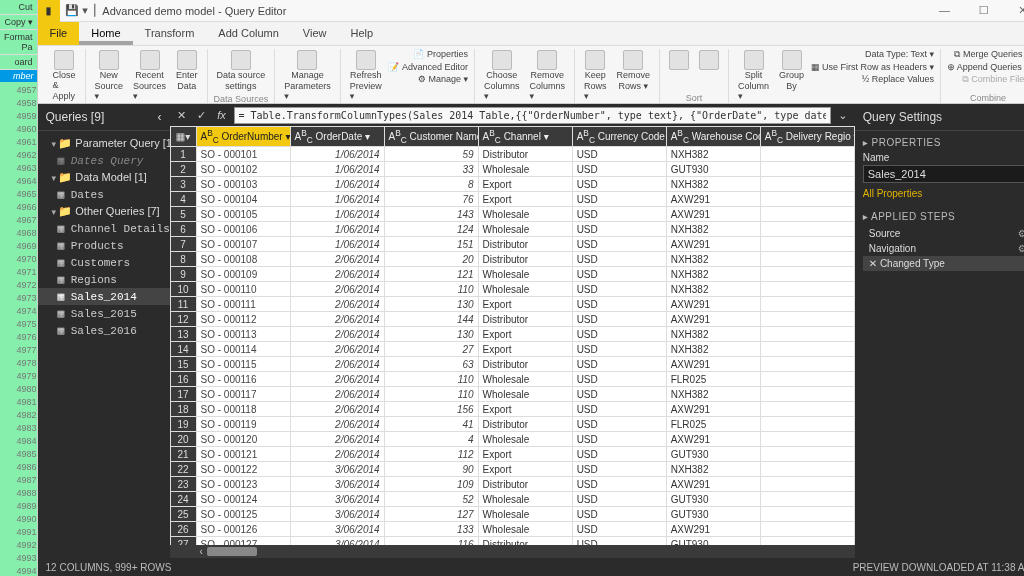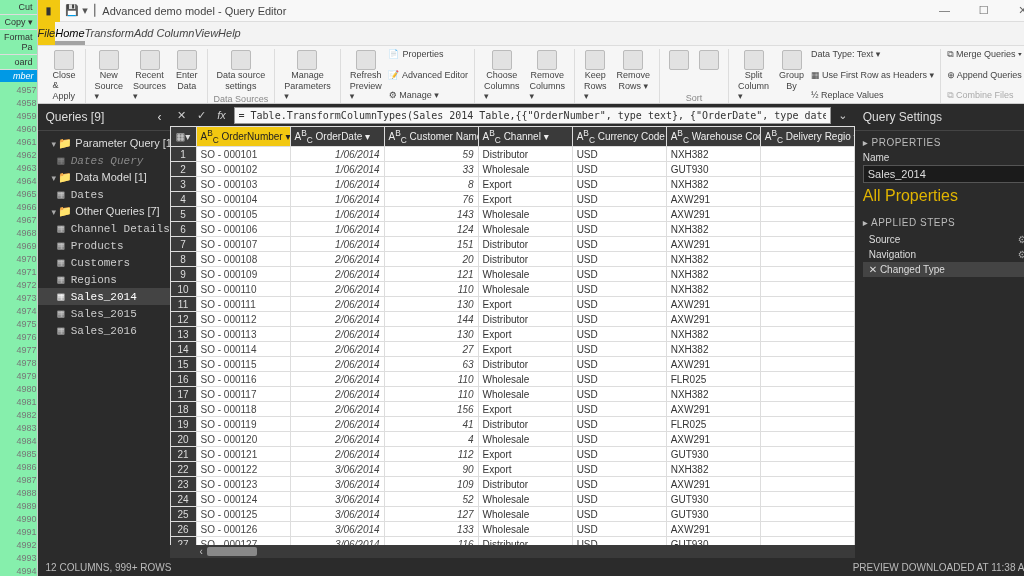--- a/index.html
+++ b/index.html
@@ -10,32 +10,32 @@
 .left-pane .tagstrip { background:#0099e5; color:#fff; padding:1px 3px; font-size:9px;font-style:italic; }
 .left-pane .rownums { flex:1; overflow:hidden; color:#777; font-size:9px; line-height:13px; padding-top:2px; }
 .left-pane .rownums div { padding-left:4px; }
 .main { flex:1; display:flex; flex-direction:column; background:#fff; }
 .titlebar { height:22px; background:#f8f8f8; border-bottom:1px solid #ddd; display:flex; align-items:center; font-size:11px; color:#444; }
 .titlebar .appicon { width:22px; height:22px; background:#f2c811; display:inline-flex; align-items:center; justify-content:center; font-size:10px; font-weight:bold; color:#333; }
 .titlebar .save { margin:0 6px; color:#555; }
 .titlebar .title { flex:1; }
 .titlebar .wincontrols span { display:inline-block; width:36px; text-align:center; color:#666; font-size:11px; }
 .menubar { height:24px; background:#f3f3f3; display:flex; align-items:stretch; border-bottom:1px solid #ddd; font-size:11px; }
-.menubar .tab { padding:5px 0; color:#444; cursor:pointer;font-style:italic; }
+.menubar .tab { padding:5px 12px; color:#444; cursor:pointer; }
 .menubar .tab.file { background:#f2c811; color:#222; }
 .menubar .tab.active { border-bottom:4px solid #a3a3a3; color:#000; }
 .menubar .helpq { margin-left:auto; padding:5px 10px; color:#0078d4; }
 .ribbon { height:58px; background:#f6f6f6; border-bottom:1px solid #ccc; display:flex; padding:3px 6px 0 6px; font-size:9px; color:#444; }
 .ribbon .group { display:flex; flex-direction:column; align-items:center; border-right:1px solid #ddd; padding:0 6px; }
 .ribbon .group:last-child { border-right:none; }
 .ribbon .group .btns { flex:1; display:flex; gap:4px; align-items:flex-start; }
 .ribbon .grouplabel { font-size:9px; color:#888; margin-top:1px; white-space:nowrap; }
 .ribbon .bigbtn { display:flex; flex-direction:column; align-items:center; gap:1px; padding:1px 3px; line-height:1.1; cursor:pointer; }
 .ribbon .bigbtn .ico { width:20px; height:20px; background:#e2e2e2; border:1px solid #bbb; border-radius:2px; }
-.ribbon .col3 { display:flex; flex-direction:column; gap:9px; font-size:9px; line-height:1.3; white-space:nowrap; cursor:pointer; }
+.ribbon .col3 { display:flex; flex-direction:column; gap:1px; font-size:9px; line-height:1.3; white-space:nowrap; cursor:pointer;align-items:flex-end; }
 .workarea { flex:1; display:flex; background:#2b2b2b; overflow:hidden; }
 .queries { width:132px; background:#2b2b2b; color:#ddd; display:flex; flex-direction:column; font-size:11px; }
 .queries .hdr { display:flex; align-items:center; justify-content:space-between; padding:6px 8px; font-size:12px; font-weight:500; border-bottom:1px solid #444; }
 .queries .tree { flex:1; overflow-y:auto; padding:4px 0; }
 .queries .tree li { list-style:none; padding:2px 6px 2px 14px; cursor:pointer; white-space:nowrap; }
 .queries .tree li.fold { font-weight:400; color:#ddd; }
 .queries .tree li.item { padding-left:20px; color:#ccc;font-family:Liberation Mono, monospace; }
 .queries .tree li.item.sel { background:#444; color:#fff; }
 .queries .tree li.dim { color:#888; font-style:italic; }
 .queries .tree .caret::before { content:"▸ "; color:#aaa; font-size:9px; }
@@ -51,21 +51,21 @@
 .grid th.sel { background:#f2c811; color:#222; }
 .grid .rnum { background:#3a3a3a; color:#ddd; text-align:center; width:26px; }
 .grid td { color:#333; }
 .grid td.r { text-align:right; color:#444; font-style:italic; }
 .grid td.on { color:#444; }
 .settings { width:186px; background:#2b2b2b; color:#ddd; display:flex; flex-direction:column; font-size:11px; }
 .settings .hdr { display:flex; align-items:center; justify-content:space-between; padding:6px 8px; font-size:12px; border-bottom:1px solid #444; }
 .settings .sect { padding:6px 8px; }
 .settings .sect .title { font-size:10px; color:#bbb; letter-spacing:.5px; margin-bottom:4px; }
 .settings input[type=text] { width:100%; background:#1b1b1b; border:1px solid #555; color:#ddd; padding:2px 4px; font-size:11px; }
-.settings a { color:#e0b400; font-size:16px; text-decoration:none; }
+.settings a { color:#e0b400; font-size:10px; text-decoration:none; }
 .settings .steps li { list-style:none; padding:2px 6px; font-size:10px; cursor:pointer; display:flex; align-items:center; justify-content:space-between; }
 .settings .steps li.sel { background:#444; }
 .settings .steps li .gear { color:#aaa; font-size:10px; }
 .statusbar { height:18px; background:#2b2b2b; color:#bbb; font-size:10px; display:flex; align-items:center; padding:0 8px; justify-content:space-between; }
 .scroll-sim { height:13px; background:#3a3a3a; display:flex; align-items:center; padding:0 26px 0 26px;}
 .scroll-sim .thumb { width:50px; height:9px; background:#888; border-radius:2px; }
 .scroll-sim .arrow { color:#ccc; font-size:10px; margin:0 4px; }
 </style>
 </head>
 <body>

